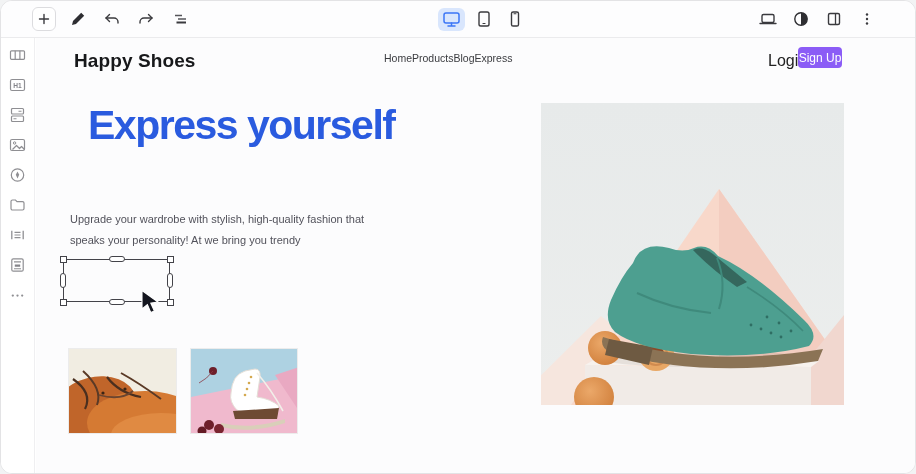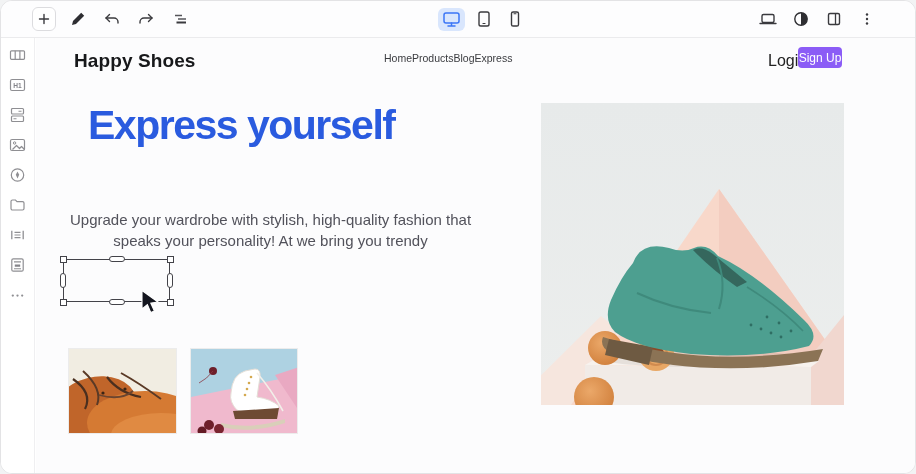--- a/index.html
+++ b/index.html
@@ -36,21 +36,21 @@
   .signup {
     position:absolute; left:762px; top:9px; width:44px; height:21px;
     background:#8b5cf6; color:#fff; font-size:12px; border:none; border-radius:4px; cursor:pointer;
     display:flex; align-items:center; justify-content:center; font-family:"Liberation Sans", sans-serif;
   }
   .hero-title {
     position:absolute; left:32px; top:64px; color:#2a5bdf;
     font-size:41px; line-height:47px; font-weight:700; letter-spacing:-1.5px;margin-left:20px;
   }
   .hero-title span { display:block; }
-  .hero-desc { position:absolute; left:34px; top:171px; font-size:15px; line-height:21px; color:#52525b;text-align:center; }
+  .hero-desc { position:absolute; left:34px; top:171px; font-size:11px; line-height:21px; color:#52525b; }
   .hero-desc span { display:block; }
   
   .cta-frame {
     position:absolute; left:27px; top:221px; width:107px; height:43px;
     border:1.5px solid #434349;
   }
   .cta-btn {
     position:absolute; left:5px; top:5px; width:94px; height:30px;
     background:#1a6ef5; color:#fff; border:none; border-radius:15px;
     font-size:12.5px; cursor:pointer; font-family:"Liberation Sans", sans-serif;

